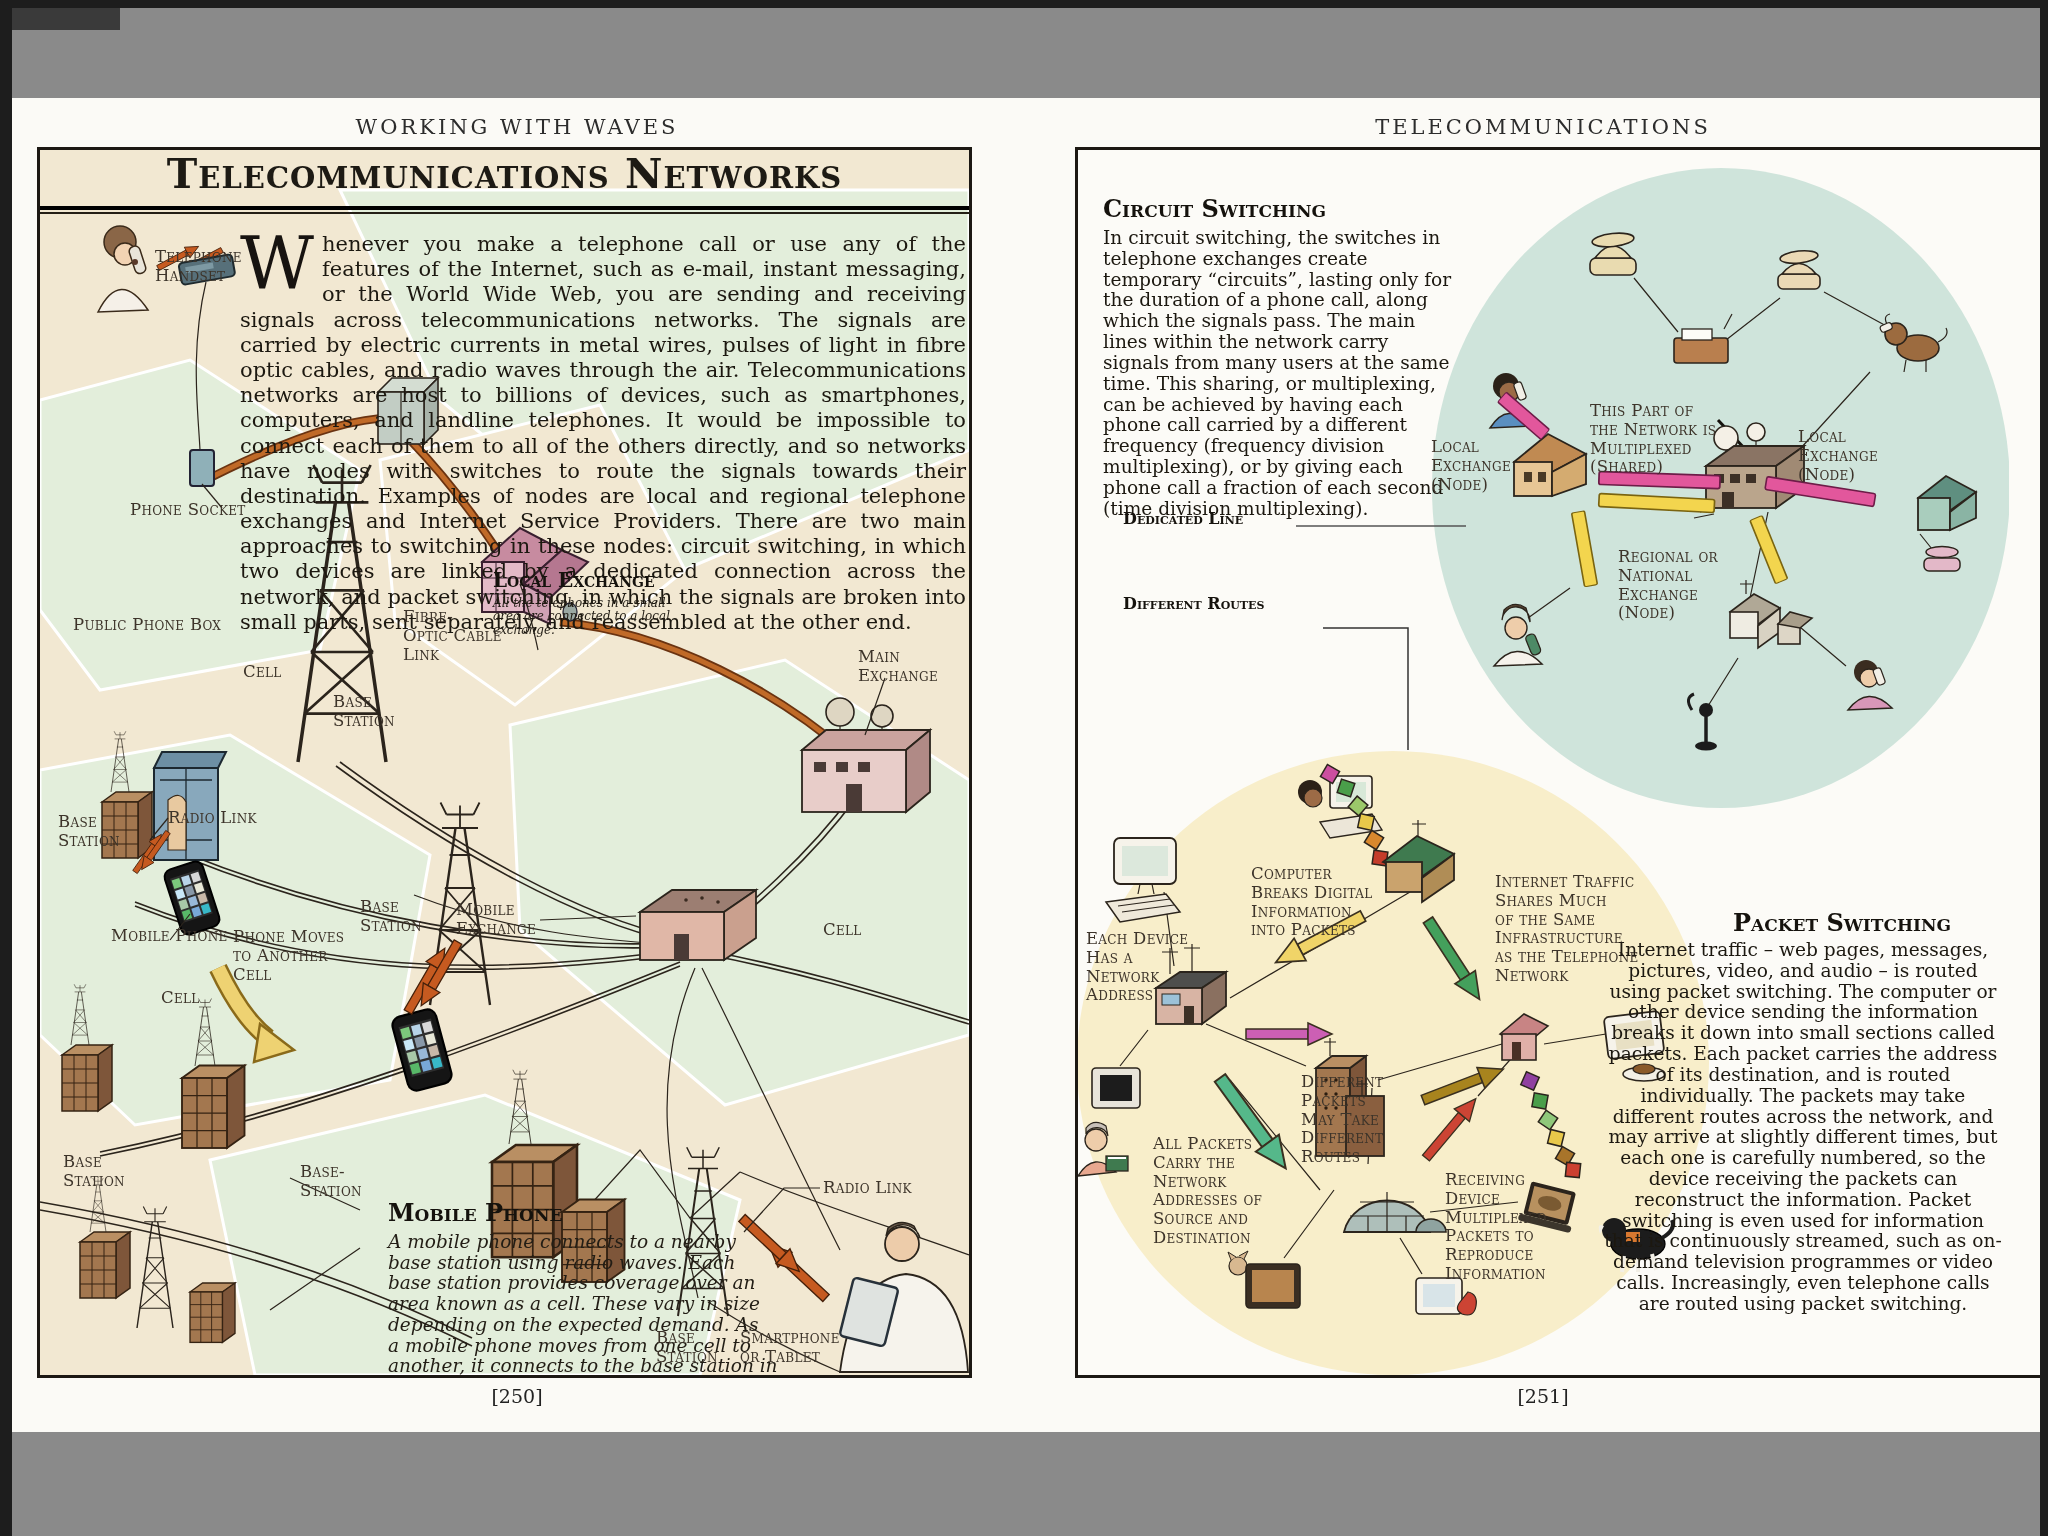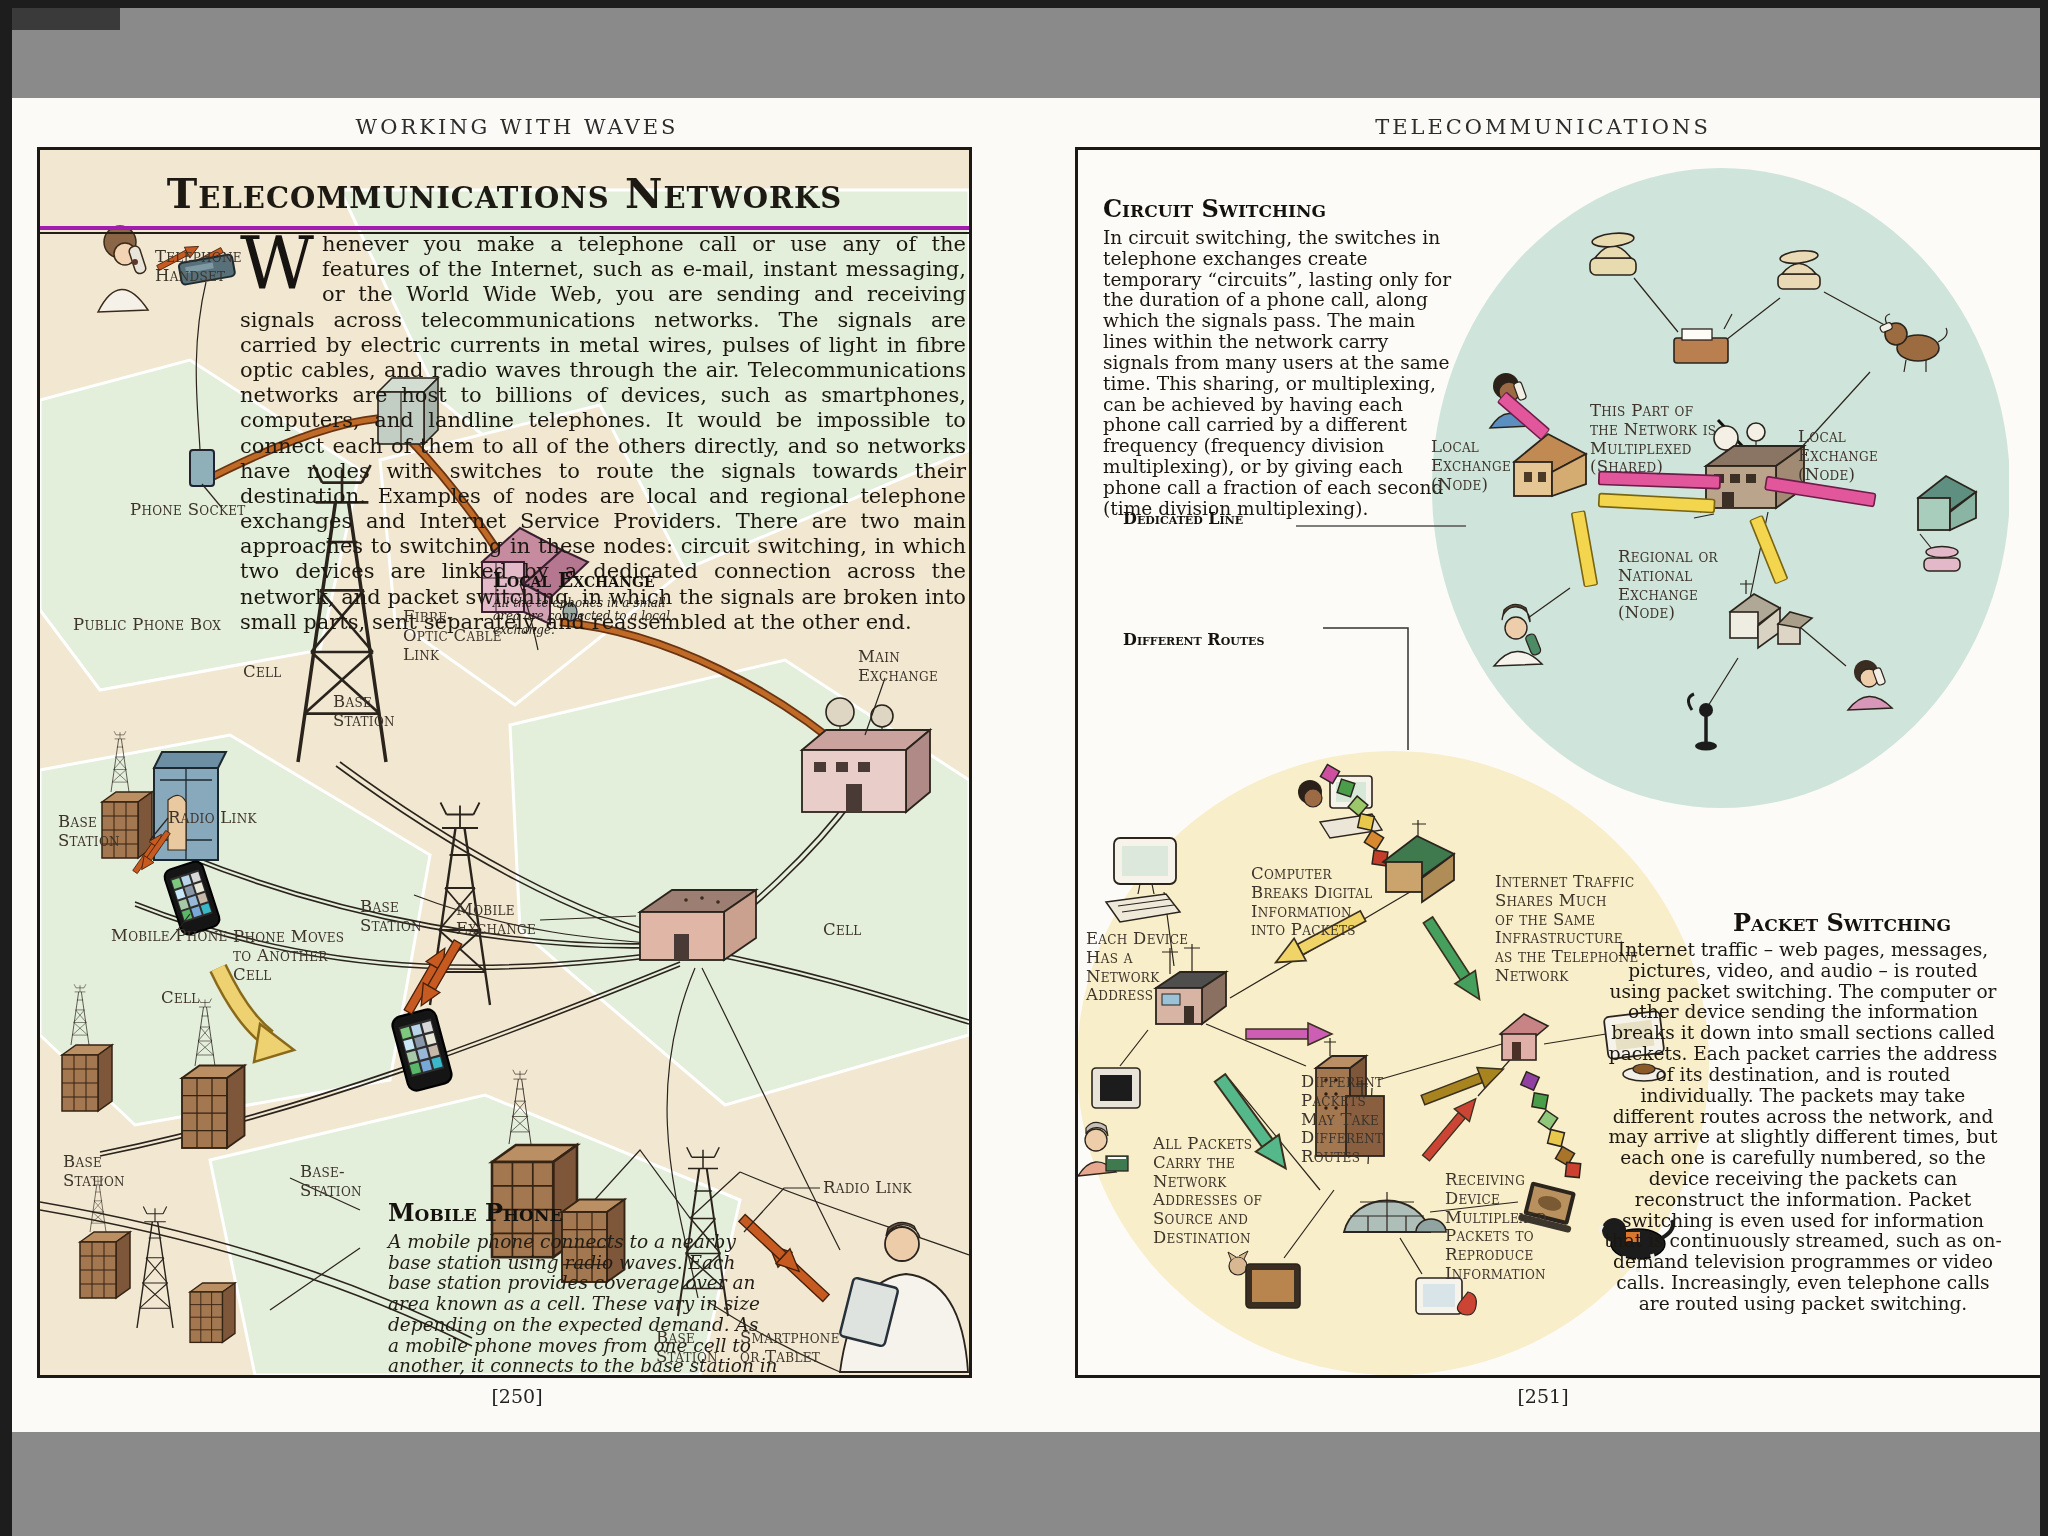--- a/index.html
+++ b/index.html
@@ -7,23 +7,23 @@
          font-family:"DejaVu Serif","Liberation Serif",serif;}
   .grayband{position:absolute;left:12px;top:8px;width:2028px;height:1528px;background:#8a8a8a;}
   .corner{position:absolute;left:0;top:0;width:120px;height:30px;background:#3a3a3a;}
   .spread{position:absolute;left:12px;top:98px;width:2028px;height:1334px;background:#fbfaf6;}
   .runhead{position:absolute;transform:translateX(-50%);font-size:21px;letter-spacing:3px;color:#2c2c2c;white-space:nowrap;}
   .pagenum{position:absolute;transform:translateX(-50%);font-size:19px;color:#222;}
   .page{position:absolute;top:49px;height:1231px;border:3px solid #1c1813;box-sizing:border-box;overflow:hidden;background:#fcfbf7;}
   .page svg{position:absolute;left:0;top:0;}
   #leftpage{left:25px;width:935px;}
   #rightpage{left:1063px;width:1054px;}
-  .title-band{position:absolute;left:0;top:0;right:0;text-align:center;padding:20px 0 8px;
+  .title-band{position:absolute;left:0;top:0;right:0;text-align:center;padding:0 0 8px;
      font-variant:small-caps;font-weight:bold;font-size:41px;letter-spacing:1px;color:#1d1a14;
-     border-bottom:4px solid #a21caf;}
+     border-bottom:4px solid #000000;}
   .title-band::after{content:"";position:absolute;left:0;right:0;bottom:-8px;height:2px;background:#241f16;}
   .intro{position:absolute;left:200px;top:82px;width:726px;font-size:21px;line-height:1.2;
      text-align:justify;color:#1c1810;}
   .dropcap{float:left;font-size:72px;line-height:.78;padding:4px 8px 0 0;color:#171310;}
   .lbl{position:absolute;font-variant:small-caps;font-size:16.5px;line-height:1.14;letter-spacing:.3px;
      color:#3d342a;white-space:pre-line;}
   .bhead{position:absolute;font-variant:small-caps;font-weight:bold;font-size:16px;color:#15120d;white-space:nowrap;}
   .sechead{position:absolute;font-variant:small-caps;font-weight:bold;font-size:24px;color:#15120d;white-space:nowrap;}
   .cap{position:absolute;font-style:italic;font-size:18.5px;line-height:1.12;color:#221d15;white-space:pre-line;}
   .secbody{position:absolute;font-size:18.6px;line-height:1.12;color:#1c1810;text-align:left;}
@@ -501,21 +501,21 @@
           <use href="#ar2" transform="translate(142,928) rotate(54) scale(1.3)" style="color:#55b88a"></use>
           <use href="#ar2" transform="translate(348,1008) rotate(-50) scale(0.9)" style="color:#cc4434"></use>
         </g>
       </svg>
 
       <div class="sechead" style="left:25px;top:44px;">Circuit Switching</div>
       <div class="secbody" style="left:25px;top:78px;width:354px;">In circuit switching, the switches in telephone exchanges create temporary “circuits”, lasting only for the duration of a phone call, along which the signals pass. The main lines within the network carry signals from many users at the same time. This sharing, or multiplexing, can be achieved by having each phone call carried by a different frequency (frequency division multiplexing), or by giving each phone call a fraction of each second (time division multiplexing).</div>
 
       <div class="bhead" style="left:45px;top:359px;">Dedicated Line</div>
 
-      <div class="bhead" style="left:45px;top:480px;">Different Routes</div>
+      <div class="bhead" style="left:45px;top:444px;">Different Routes</div>
 
       <div class="lbl" style="left:353px;top:288px;">Local
 Exchange
 (Node)</div>
       <div class="lbl" style="left:512px;top:252px;">This Part of
 the Network is
 Multiplexed
 (Shared)</div>
       <div class="lbl" style="left:720px;top:278px;">Local
 Exchange

